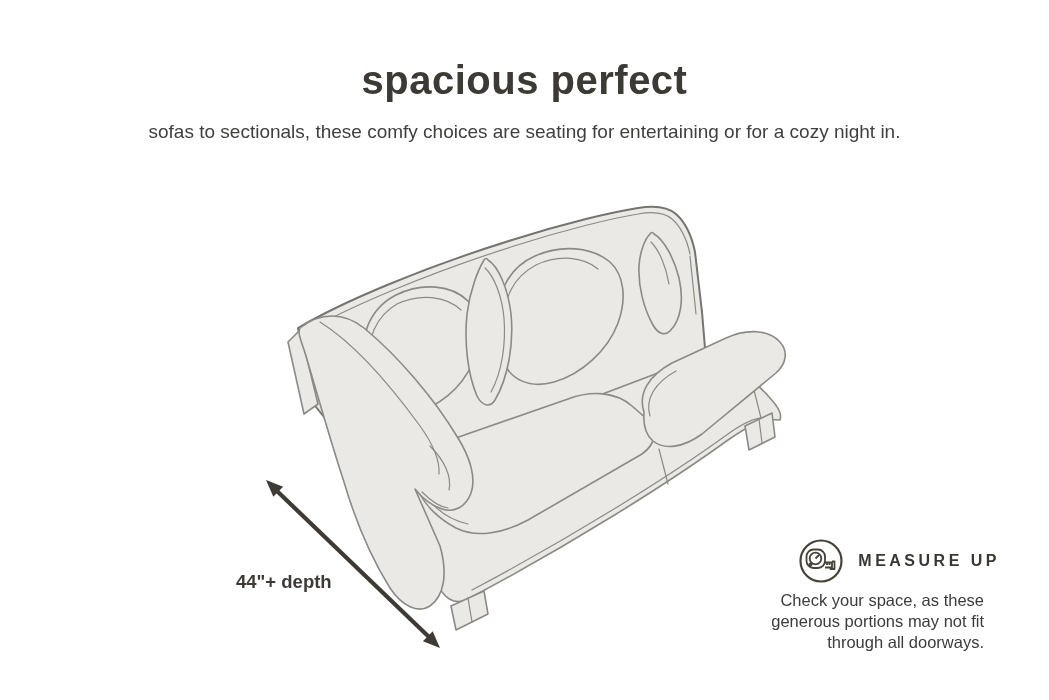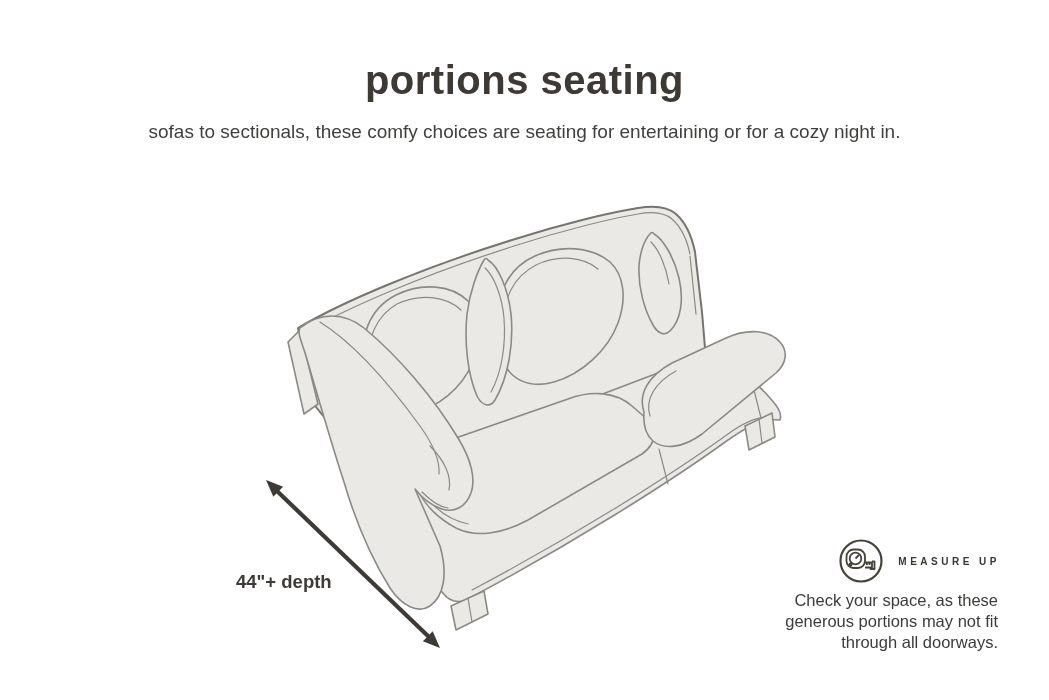--- a/index.html
+++ b/index.html
@@ -37,45 +37,45 @@
   .measure {
     position: absolute; top: 537px; right: 49px;
     text-align: right;
   }
   .measure-head {
     display: flex; align-items: center; justify-content: flex-end;
     gap: 13px;
   }
   .measure-title {
     margin: 0;
-    font-size: 10px; font-weight: 700;
+    font-size: 16px; font-weight: 700;
     letter-spacing: 3.5px;
     color: #3a3733;
     white-space: nowrap;
   }
   .measure-note {
-    margin: 5px 2px 0;
+    margin: 5px 16px 0;
     font-size: 16.5px; line-height: 21px;
     color: #3c3c3a;
   }
   .measure-note span { display: block; }
 
   
   .ln  { fill: #eae9e5; stroke: #8b8a85; stroke-width: 1.6; stroke-linejoin: round; }
   .lnd { fill: #eae9e5; stroke: #75746f; stroke-width: 2;   stroke-linejoin: round; }
   .pip { fill: none;    stroke: #8b8a85; stroke-width: 1.2; stroke-linecap: round; }
   .arrow-line { stroke: #3e3a36; stroke-width: 4.2; }
   .arrow-head { fill: #3e3a36; }
   .ic  { fill: none; stroke: #454239; stroke-width: 1.8; stroke-linejoin: round; }
   .ic-outer { stroke-width: 2.2; }
 </style>
 </head>
 <body>
 
-<h1 class="page-title">portions seating</h1>
+<h1 class="page-title">spacious perfect</h1>
 
 <div class="intro">
   <span>sofas to sectionals, these comfy choices are seating for entertaining or for a cozy night in.</span>
 </div>
 
 <svg class="sofa-svg" width="510" height="450" viewBox="0 0 510 450">
 
   <g>
     <path class="lnd" d="M 16,136 C 60,110 140,76 230,48 C 280,32 330,20 356,16
                          C 374,13 386,15 394,22 C 404,31 410,45 413,60

